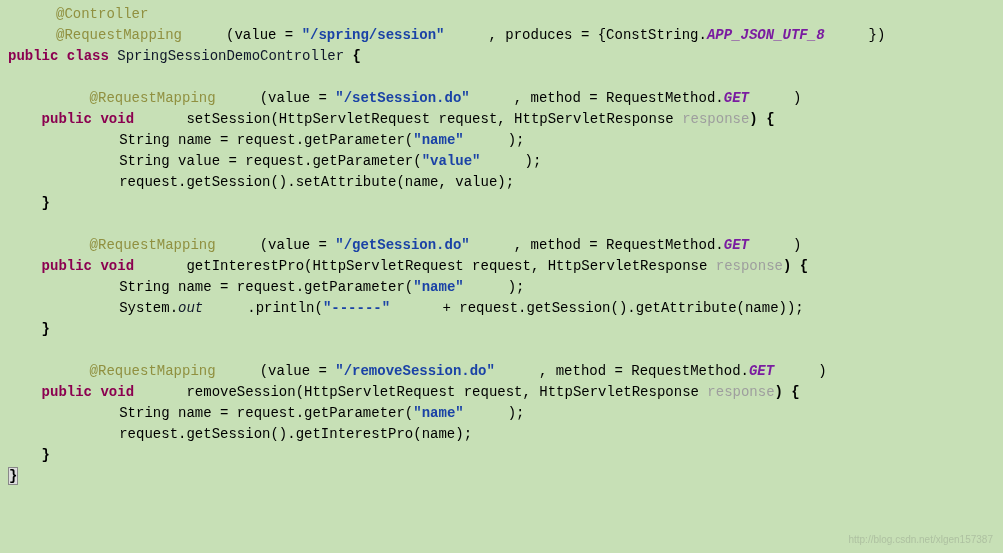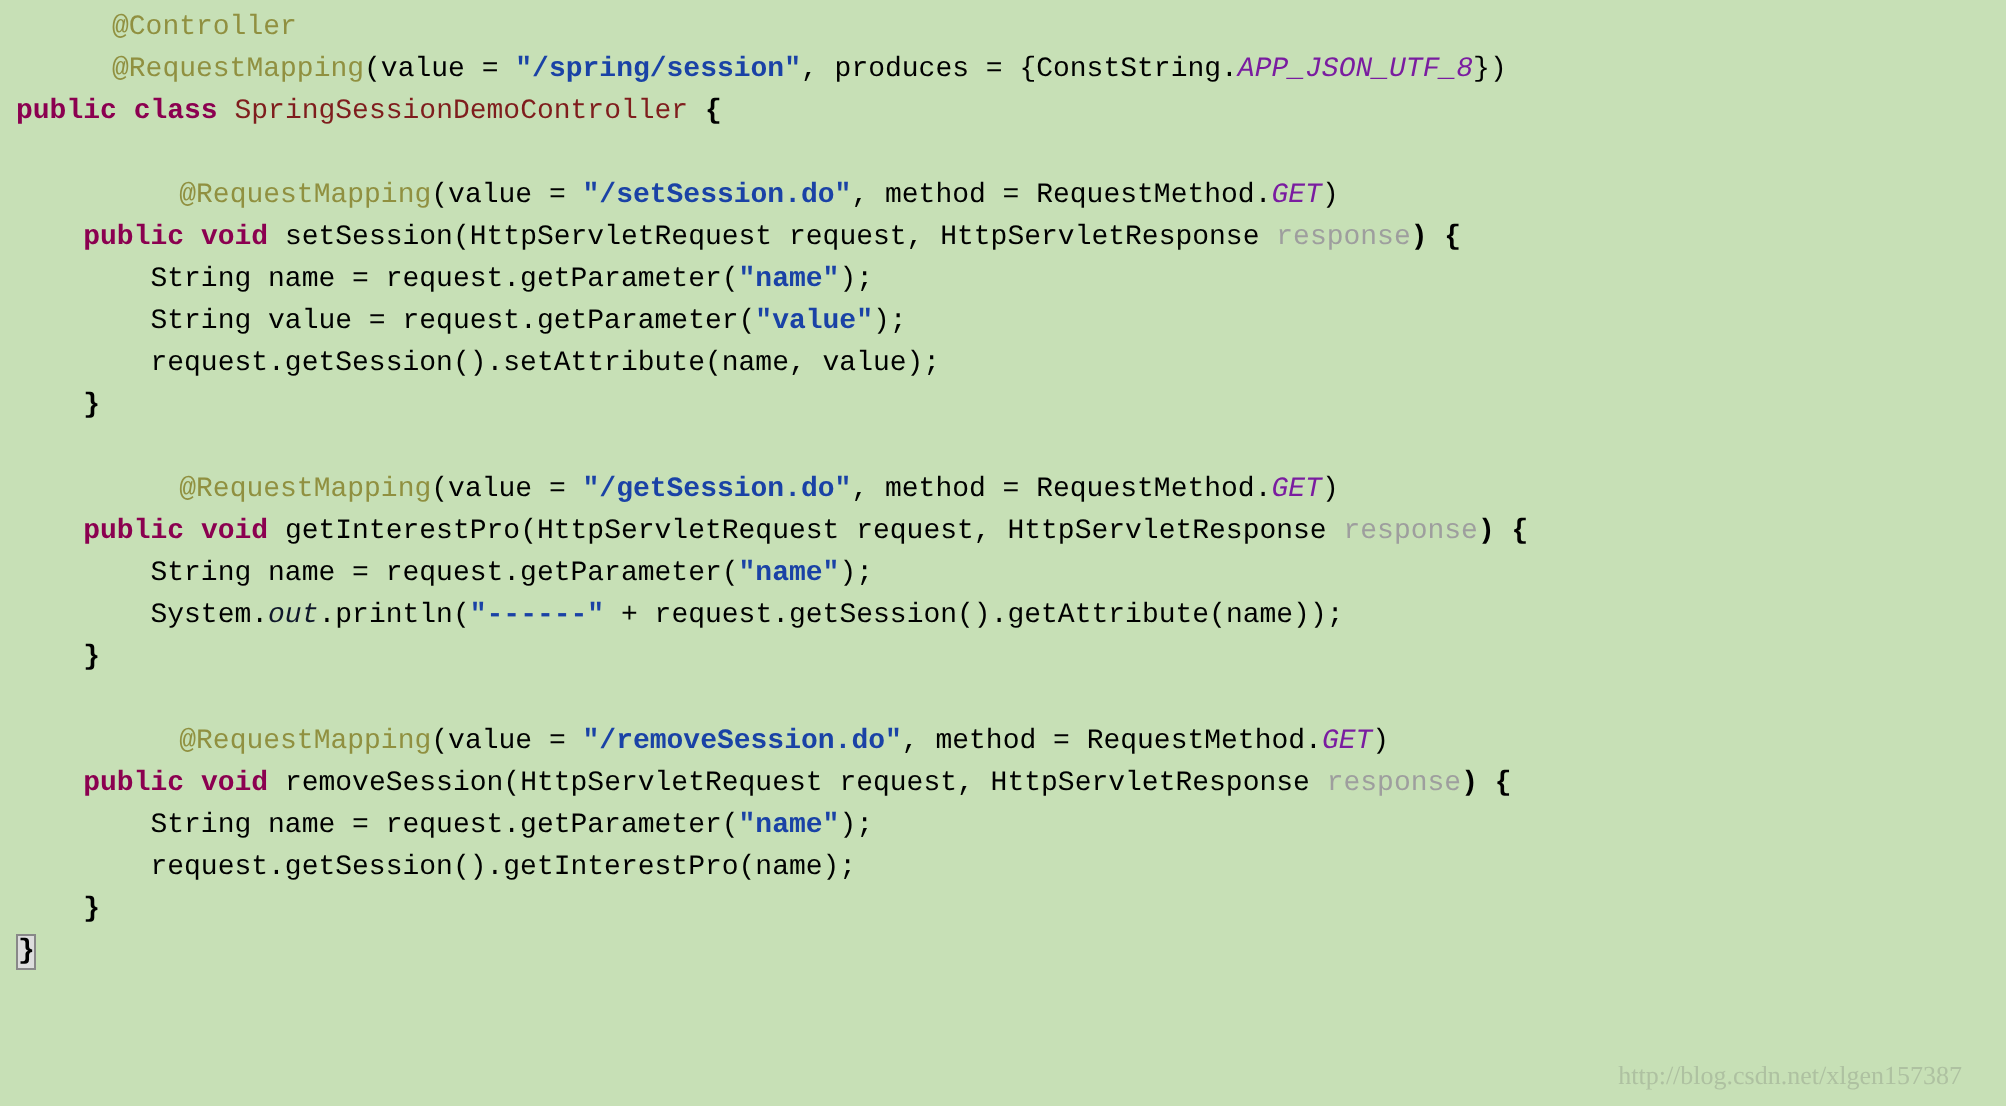--- a/index.html
+++ b/index.html
@@ -14,41 +14,41 @@
       overflow: hidden;
     }
     pre {
       margin: 0;
       padding: 4px 0px 4px 8px;
       white-space: pre;
       font-family: 'Consolas', 'Courier New', monospace;
     }
     .annotation { color: #909040; padding-left: 48px; }
     .keyword { color: #8b0050; font-weight: bold; margin-top: 43px; }
-    .classname { color: #7f1d1d; }
+    .classname { color: #0f172a; }
     .string { color: #1a42a6; font-weight: bold; }
-    .constant { color: #7a1ca0; font-style: italic; font-weight: normal; }
+    .constant { color: #7a1ca0; font-style: italic; font-weight: bold; }
     .static-field { color: #0f172a; font-style: italic; }
-    .punct { color: #000000; }
+    .punct { color: #000000; margin-left: 44px; }
     .brace { color: #000000; font-weight: bold; }
     .param-gray { color: #9e9e9e; }
     .last-brace-highlight {
       background-color: #dddddd;
       border: 1px solid #888888;
       padding: 0 0px;
       color: #000;
       font-weight: bold;
     }
     .watermark {
       position: absolute;
       bottom: 6px;
-      right: 22px;
+      right: 10px;
       color: rgba(100, 100, 100, 0.25);
-      font-size: 13px;
-      font-family: Liberation Serif, serif;
+      font-size: 10px;
+      font-family: Liberation Sans, sans-serif;
     }
   </style>
 </head>
 <body>
 
 <pre><span class="annotation">@Controller</span>
 <span class="annotation">@RequestMapping</span><span class="punct">(value = </span><span class="string">"/spring/session"</span><span class="punct">, produces = {ConstString.</span><span class="constant">APP_JSON_UTF_8</span><span class="punct">})</span>
 <span class="keyword">public</span> <span class="keyword">class</span> <span class="classname">SpringSessionDemoController</span><span class="brace"> {</span>
 
     <span class="annotation">@RequestMapping</span><span class="punct">(value = </span><span class="string">"/setSession.do"</span><span class="punct">, method = RequestMethod.</span><span class="constant">GET</span><span class="punct">)</span>

